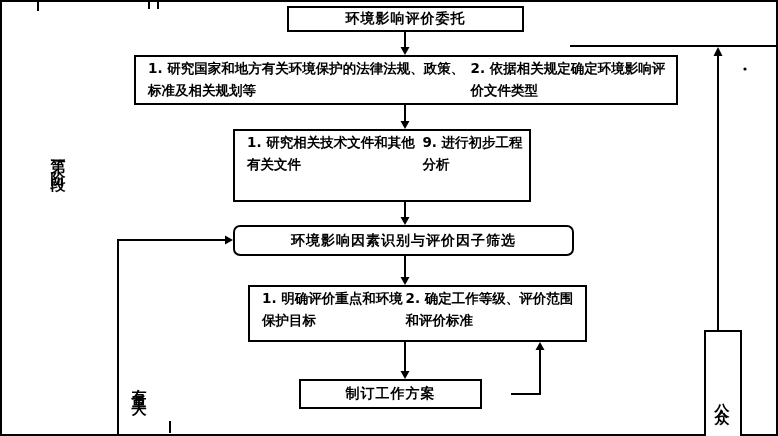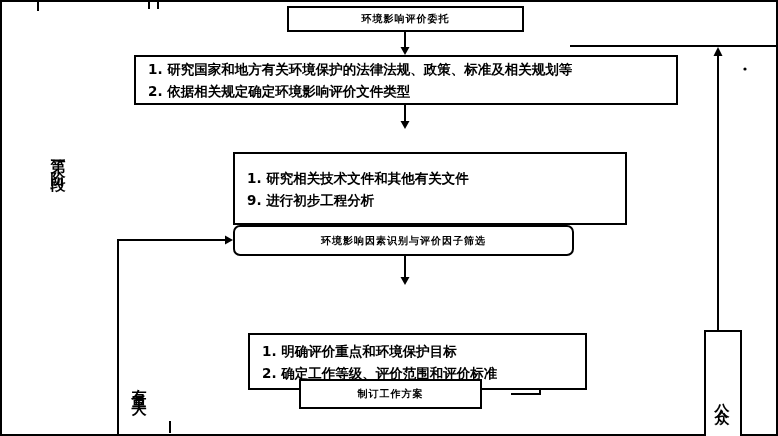--- a/index.html
+++ b/index.html
@@ -18,27 +18,25 @@
     position: absolute;
     border: 2px solid #000;
     background: #fff;
     z-index: 2;
   }
   .center-box {
     display: flex;
     align-items: center;
     justify-content: center;
     font-weight: bold;
-    font-size: 10px;
+    font-size: 14px;
     letter-spacing: 1px;
   }
   .list-box {
     display: flex;
-    flex-direction: column;
-    justify-content: center;
     font-weight: bold;
     font-size: 13.5px;
     line-height: 22px;
     padding-left: 12px;
     padding-right: 6px;
   }
   .vtext {
     position: absolute;
     writing-mode: vertical-rl;
     text-orientation: upright;
@@ -99,30 +97,30 @@
 
   <div class="box center-box" style="left:287px; top:6px; width:237px; height:26px;">
     <span>环境影响评价委托</span>
   </div>
 
   <div class="box list-box" style="left:134px; top:55px; width:544px; height:50px;">
     <div>1. 研究国家和地方有关环境保护的法律法规、政策、标准及相关规划等</div>
     <div>2. 依据相关规定确定环境影响评价文件类型</div>
   </div>
 
-  <div class="box list-box" style="left:233px; top:129px; width:394px; height:73px;margin-top:23px;">
+  <div class="box list-box" style="left:233px; top:129px; width:298px; height:73px;">
     <div>1. 研究相关技术文件和其他有关文件</div>
     <div>9. 进行初步工程分析</div>
   </div>
 
   <div class="box center-box" style="left:233px; top:225px; width:341px; height:31px;border-radius:7px;">
     <span>环境影响因素识别与评价因子筛选</span>
   </div>
 
-  <div class="box list-box" style="left:248px; top:285px; width:339px; height:57px;margin-top:48px;">
+  <div class="box list-box" style="left:248px; top:285px; width:339px; height:57px;">
     <div>1. 明确评价重点和环境保护目标</div>
     <div>2. 确定工作等级、评价范围和评价标准</div>
   </div>
 
   <div class="box center-box" style="left:299px; top:379px; width:183px; height:30px;">
     <span>制订工作方案</span>
   </div>
 
   <div class="sidebox" style="left:704px; top:330px; width:38px; height:106px;"></div>
 

